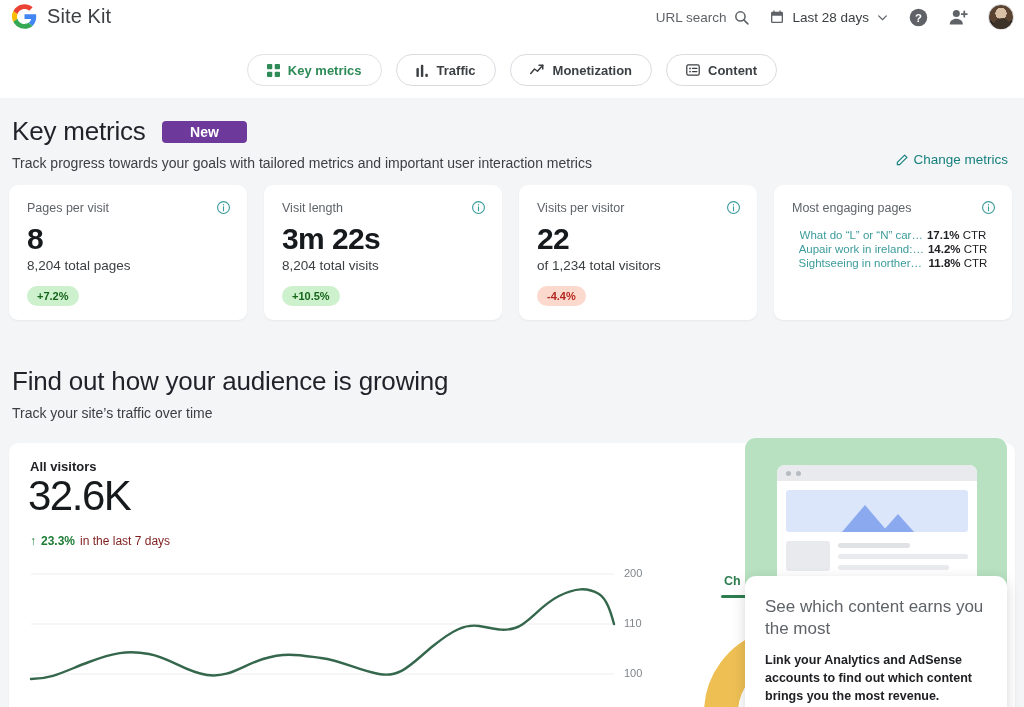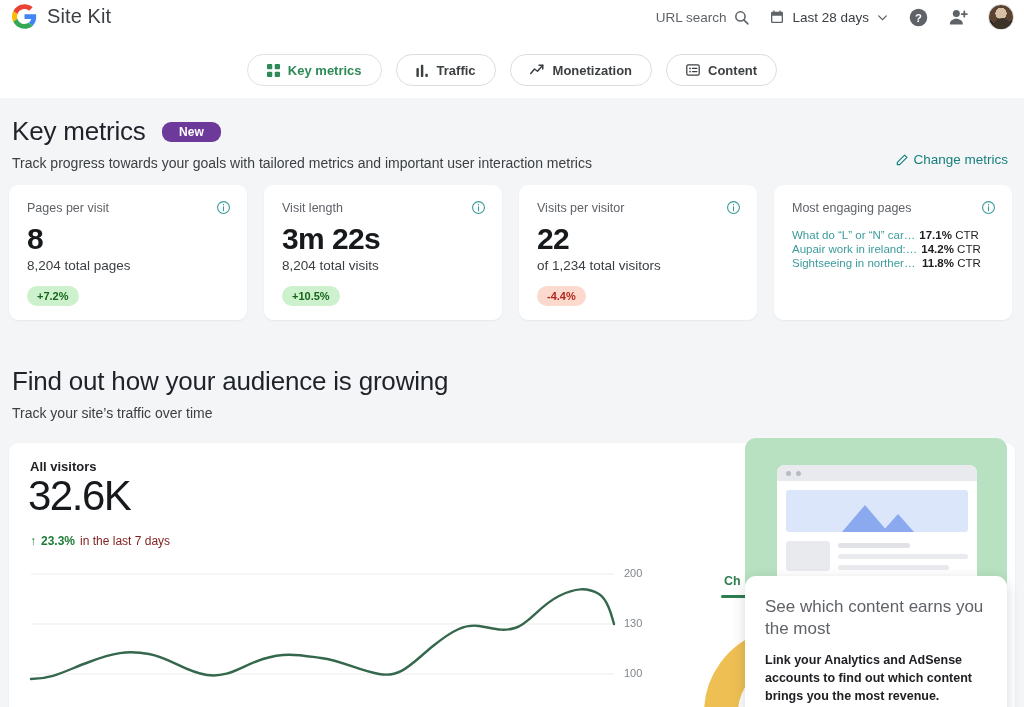--- a/index.html
+++ b/index.html
@@ -44,22 +44,22 @@
     border: 1px solid #dadce0; background: #fff;
     font-size: 13px; font-weight: bold; color: #3c4043; cursor: pointer; white-space: nowrap;
   }
   .tab.active { color: #2e8b57; border-color: #e0e2e4; }
 
   
   .content { position: absolute; top: 98px; left: 0; width: 1024px; height: 609px; background: #f4f5f7; }
 
   .section-title { font-size: 26px; font-weight: normal; color: #1f2329; letter-spacing: -.2px; }
   .badge-new {
-    display: inline-block; background: #6d3a9c; color: #fff; font-size: 12px; font-weight: bold;
-    padding: 3px 17px; border-radius: 9px; vertical-align: middle; margin-left: 12px; position: relative; top: -4px;
+    display: inline-block; background: #6d3a9c; color: #fff; font-size: 14px; font-weight: bold;
+    padding: 3px 28px; border-radius: 4px; vertical-align: middle; margin-left: 12px; position: relative; top: -4px;
   }
   .section-sub { font-size: 14px; color: #3c4043; margin-top: 8px; }
 
   .km-head { position: absolute; left: 12px; top: 18px; }
   .change-metrics {
     position: absolute; right: 16px; top: 54px; display: flex; align-items: center; gap: 4px;
     color: #17807e; font-size: 13.5px; cursor: pointer;
   }
 
   
@@ -70,21 +70,21 @@
   }
   .card-title { font-size: 12.5px; color: #5f6368; }
   .info-icon { position: absolute; right: 16px; top: 15px; cursor: pointer; }
   .card-value { font-size: 30px; font-weight: bold; letter-spacing: -.6px; margin-top: 7px; color: #161a1d; }
   .card-sub { font-size: 13.5px; color: #3c4043; margin-top: 2px; }
   .pill { display: inline-block; margin-top: 13px; font-size: 11px; font-weight: bold; padding: 4px 10px; border-radius: 11px; }
   .pill.up { background: #cdf0cd; color: #16651b; }
   .pill.down { background: #fbd9cd; color: #b3261e; }
 
   .eng-list { margin-top: 14px; }
-  .eng-row { display: flex; align-items: baseline; justify-content: flex-start; gap: 4px; margin-bottom: 2px; }
+  .eng-row { display: flex; align-items: baseline; justify-content: center; gap: 4px; margin-bottom: 2px; }
   .eng-link {
     font-size: 11.5px; color: #3c9b9b; white-space: nowrap; overflow: hidden; text-overflow: ellipsis;
     max-width: 126px; cursor: pointer;
   }
   .eng-val { font-size: 11.5px; color: #202124; white-space: nowrap; }
   .eng-val b { font-weight: bold; }
 
   
   .aud-head { position: absolute; left: 12px; top: 268px; }
 
@@ -370,21 +370,21 @@
       </svg>
 
       <svg class="plot" viewBox="0 0 1006 175" preserveAspectRatio="none">
         <line x1="22" y1="16" x2="605" y2="16" stroke="#ededed" stroke-width="1.2"></line>
         <line x1="22" y1="66" x2="605" y2="66" stroke="#ededed" stroke-width="1.2"></line>
         <line x1="22" y1="116" x2="605" y2="116" stroke="#ededed" stroke-width="1.2"></line>
         <path fill="none" stroke="#34674c" stroke-width="2.4" stroke-linecap="round" stroke-linejoin="round" d="M22,121 C44,121 58,112 80,104 C104,95 118,92 140,96 C162,100 176,114 198,117 C220,120 232,108 254,101 C276,94 290,97 312,100 C334,103 348,112 370,116 C392,120 402,106 424,88 C444,72 456,66 470,68 C484,70 492,74 506,70 C520,66 530,48 550,38 C566,30 578,29 590,36 C598,41 602,55 605,66"></path>
       </svg>
 
       <span class="ytick" style="left:615px; top:124px;">200</span>
-      <span class="ytick" style="left:615px; top:174px;">130</span>
+      <span class="ytick" style="left:615px; top:174px;">110</span>
       <span class="ytick" style="left:615px; top:224px;">100</span>
     </div>
 
     <div class="promo-wrap">
       <div class="promo-illus">
         <div class="browser">
           <div class="browser-bar">
             <span class="dot"></span>
             <span class="dot"></span>
           </div>

